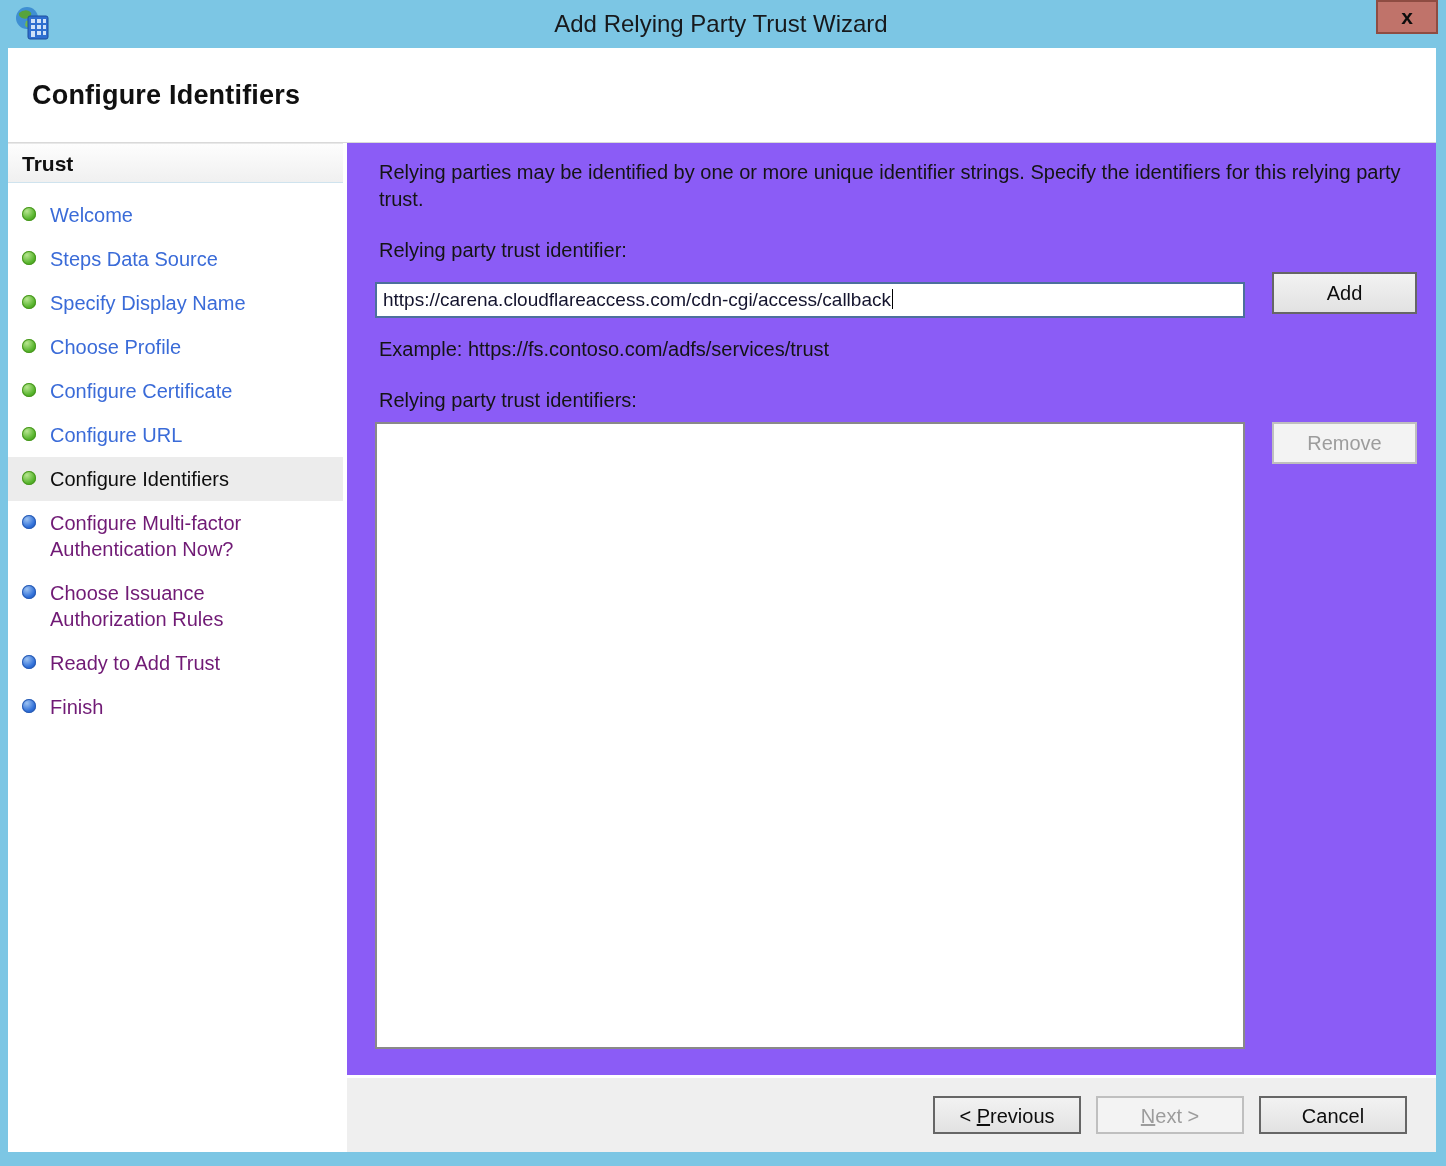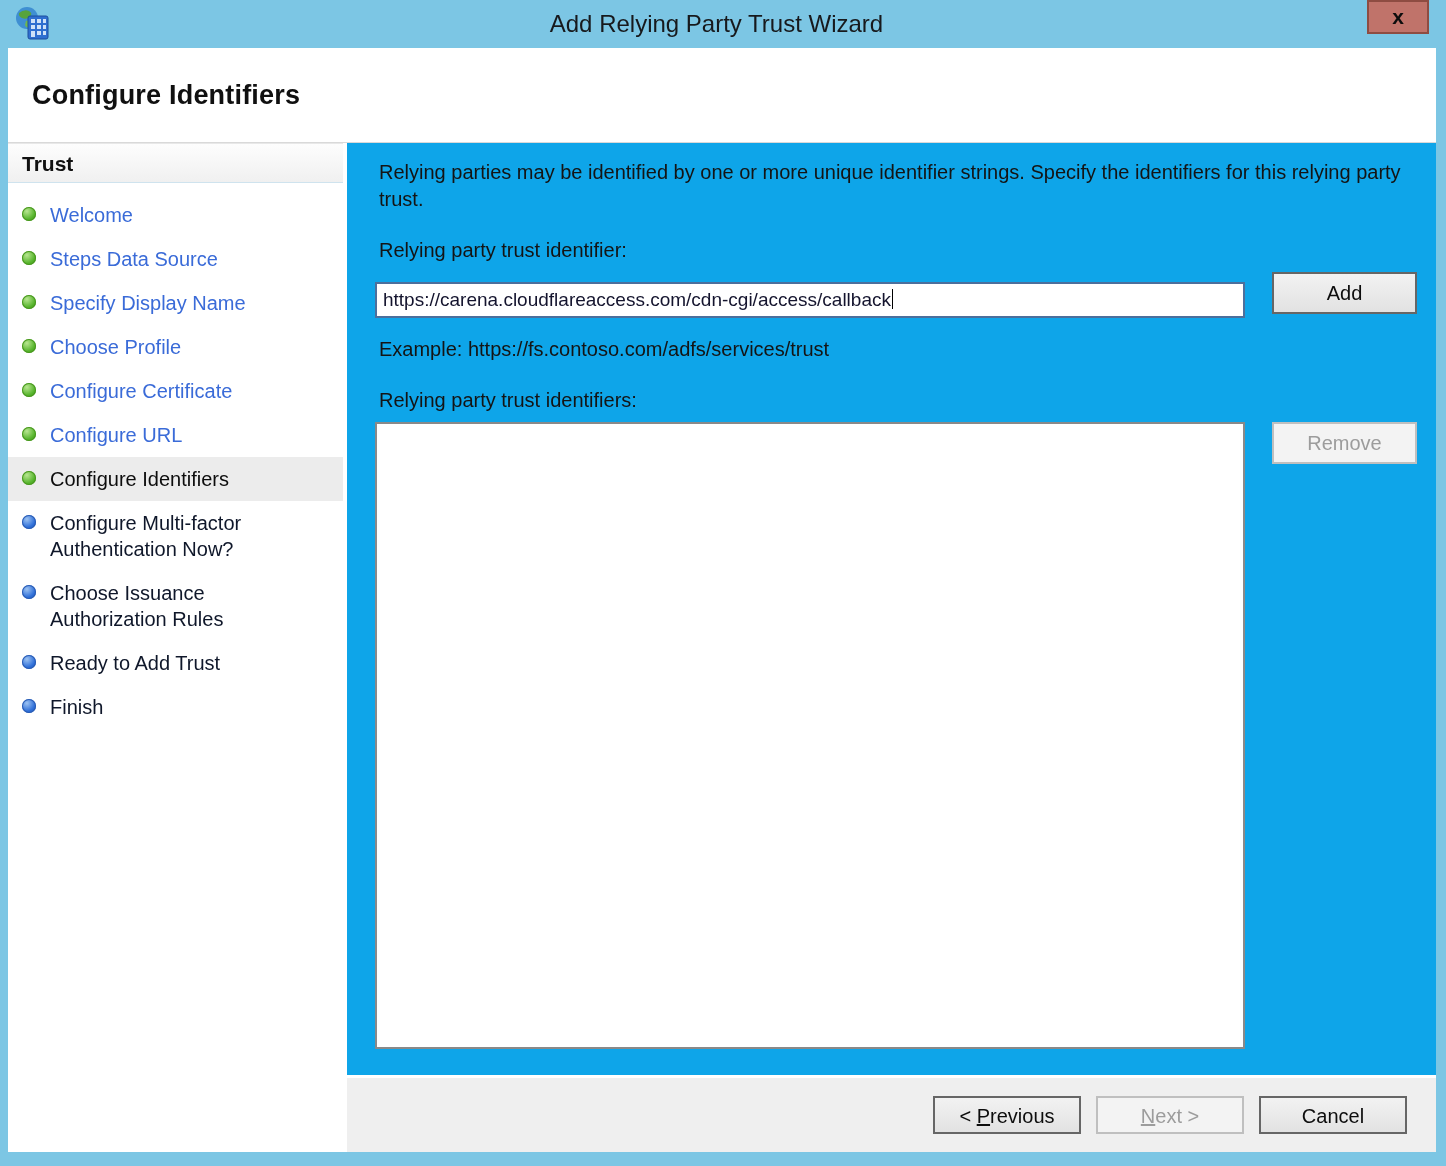--- a/index.html
+++ b/index.html
@@ -7,21 +7,21 @@
     width:1446px;height:1166px;overflow:hidden;
     font-family:"Liberation Sans","DejaVu Sans",sans-serif;
     background:#e8e8e8;
   }
   .window{
     position:relative;width:1446px;height:1166px;
     background:#7cc6e4; 
   }
   
   .titlebar{
-    position:absolute;top:0;left:0;right:13px;height:48px;
+    position:absolute;top:0;left:0;right:4px;height:48px;
     background:#7cc6e4;
   }
   .app-icon{position:absolute;left:14px;top:5px;width:38px;height:38px;}
   .title-text{
     position:absolute;left:0;right:0;top:0;height:48px;
     text-align:center;line-height:48px;
     font-size:24px;color:#17191c;
   }
   .close-btn{
     position:absolute;top:0;right:4px;width:62px;height:34px;
@@ -68,25 +68,25 @@
   .bullet.green{
     background:radial-gradient(circle at 35% 30%, #b8e690, #56b42c 60%, #3f8f1e);
     box-shadow:inset 0 0 0 1px #49981f;
   }
   .bullet.blue{
     background:radial-gradient(circle at 35% 30%, #9cc2f2, #2f6fd8 60%, #1f55b0);
     box-shadow:inset 0 0 0 1px #2a5cb4;
   }
   .step-item.link{color:#3a6bd8;cursor:pointer;}
   .step-item.current{color:#0d0d0d;background:#ececec;}
-  .step-item.upcoming{color:#0f172a;}
+  .step-item.upcoming{color:#701a75;}
   
   .main-wrap{flex:1;display:flex;flex-direction:column;min-width:0;}
   .main{
-    flex:1;background:#0ea5e9;box-sizing:border-box;
+    flex:1;background:#8b5cf6;box-sizing:border-box;
     padding:16px 0 0 28px;min-height:0;
   }
   .intro{
     width:1040px;font-size:20px;line-height:27px;color:#141414;margin:0 0 26px 4px;
   }
   .field-label{font-size:20px;color:#141414;margin:0 0 10px 4px;}
   .row{display:flex;align-items:flex-start;}
   .fake-input{
     width:870px;height:36px;box-sizing:border-box;
     background:#ffffff;border:2px solid #4c6f9c;

